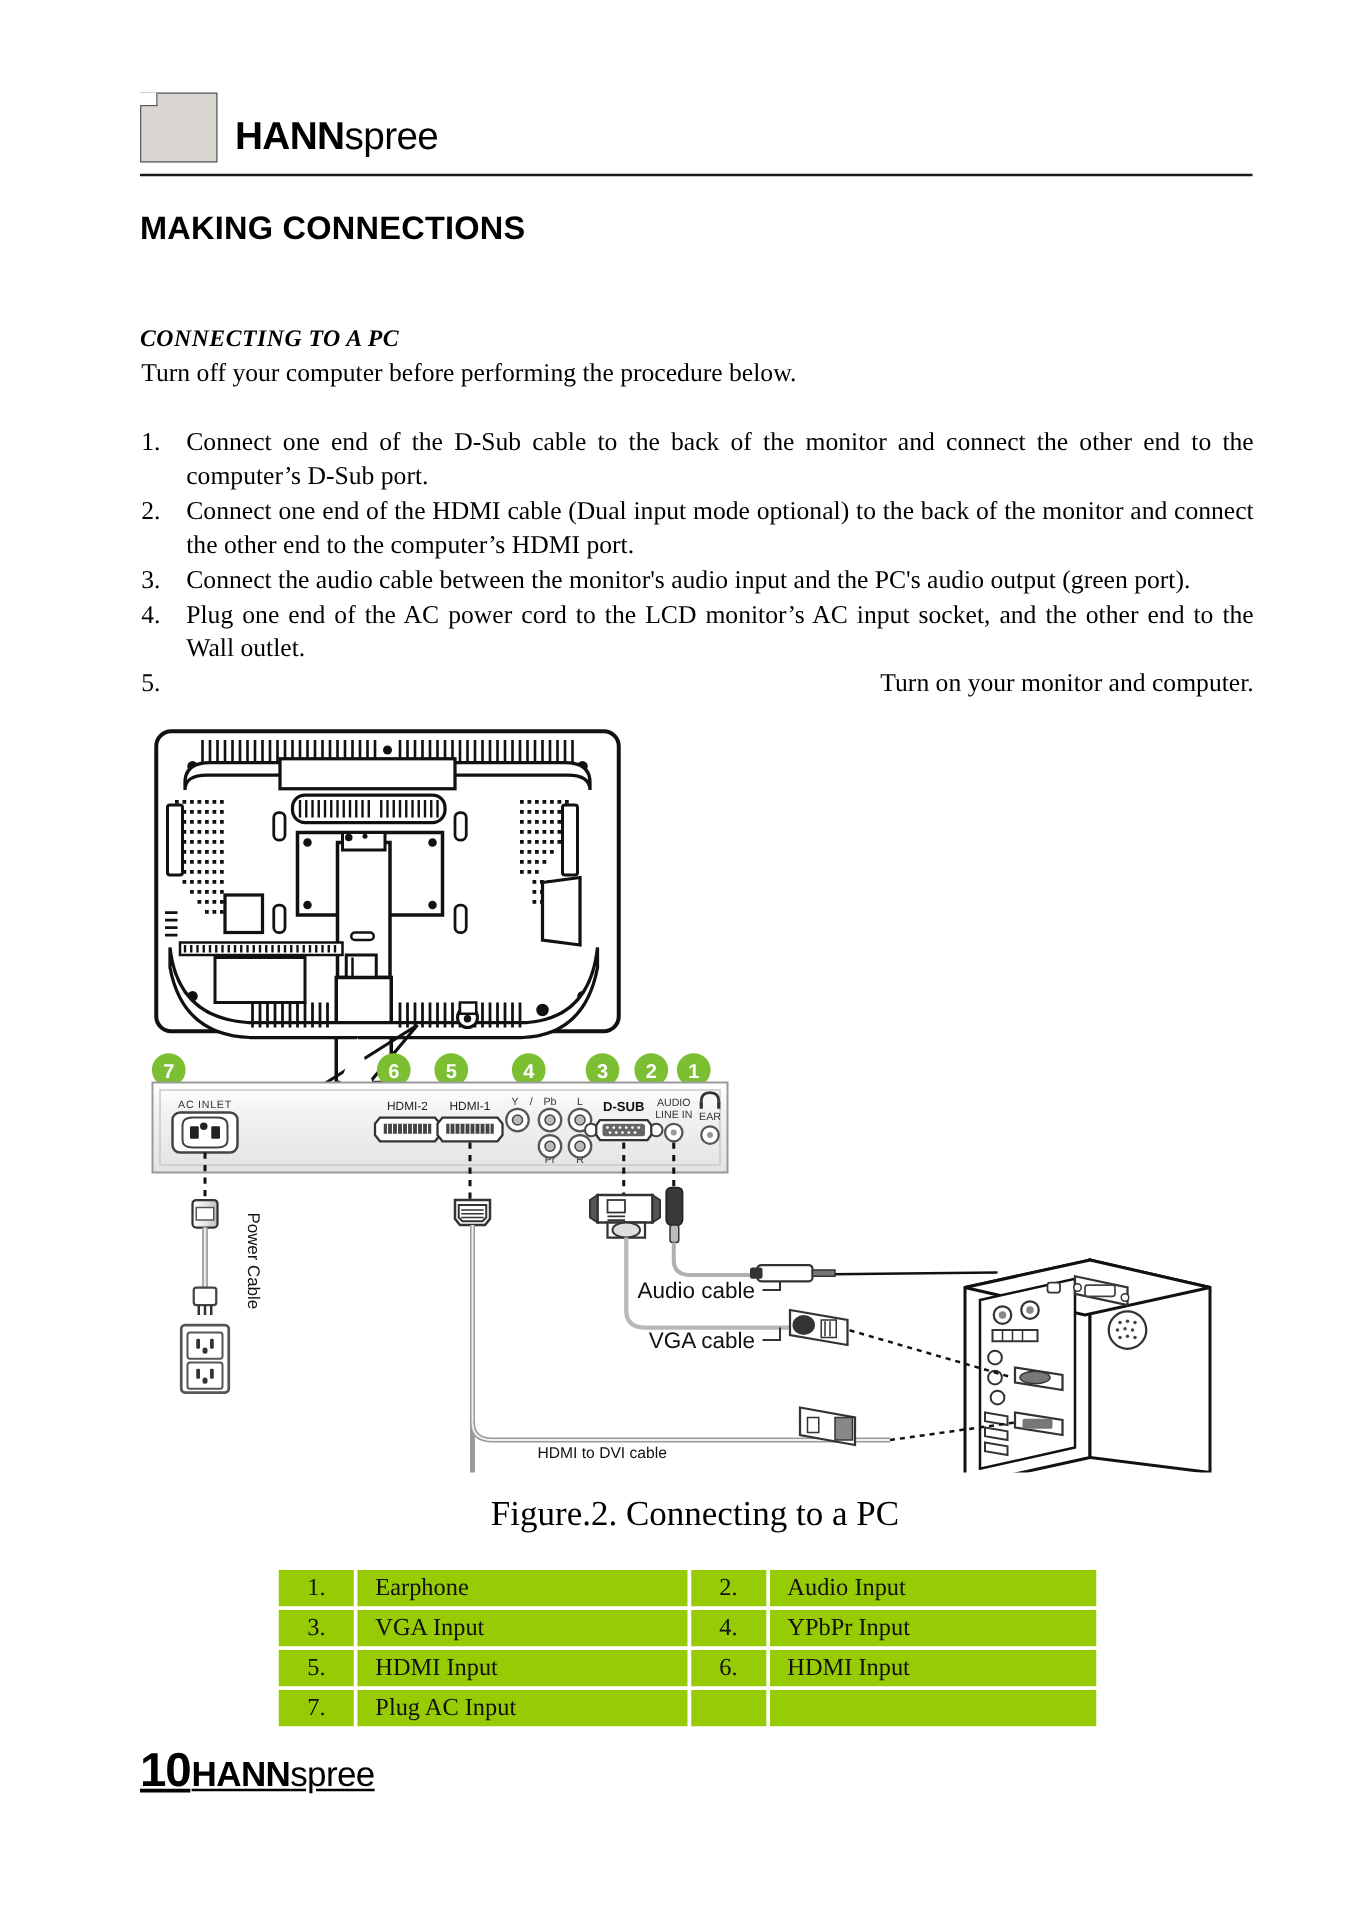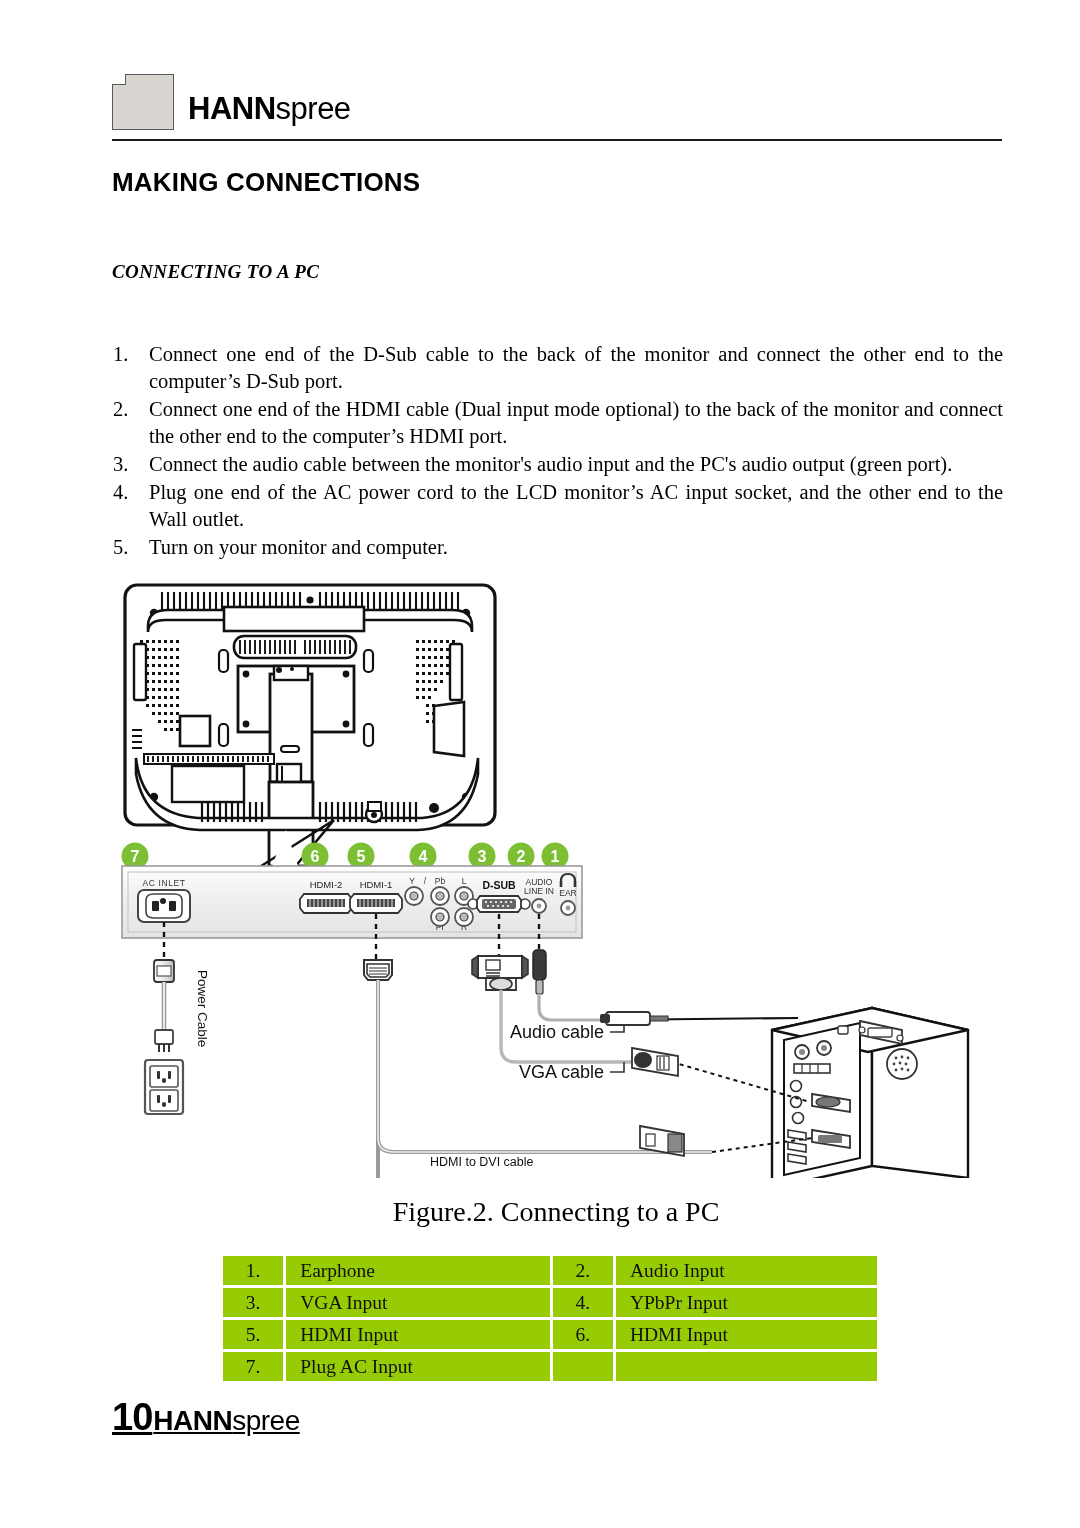--- a/index.html
+++ b/index.html
@@ -121,21 +121,21 @@
   }
   .step-num {
     width: 36px;
     flex: 0 0 36px;
     text-align: left;
   }
   .step-txt {
     flex: 1 1 auto;
     text-align: justify;
   }
-  .step-txt.nojust { text-align: left; }
+  .step-txt.nojust { text-align: right; }
 
   
   .figure {
     position: absolute;
     left: 96px;
     top: 578px;
     width: 890px;
     height: 600px;
   }
   .fig-caption {
@@ -212,20 +212,21 @@
       <div class="logo-word">
         <span class="b">HANN</span><span class="l">spree</span>
       </div>
     </div>
   </div>
   <div class="header-rule"></div>
 
   <div class="h1">MAKING CONNECTIONS</div>
   <div class="h2">CONNECTING TO A PC</div>
 
+  <div class="intro">Turn off your computer before performing the procedure below.</div>
 
   <div class="steps">
     <div class="step">
       <div class="step-num">1.</div>
       <div class="step-txt">Connect one end of the D-Sub cable to the back of the monitor and connect the other end to the computer’s D-Sub port.</div>
     </div>
     <div class="step">
       <div class="step-num">2.</div>
       <div class="step-txt">Connect one end of the HDMI cable (Dual input mode optional) to the back of the monitor and connect the other end to the computer’s HDMI port.</div>
     </div>

